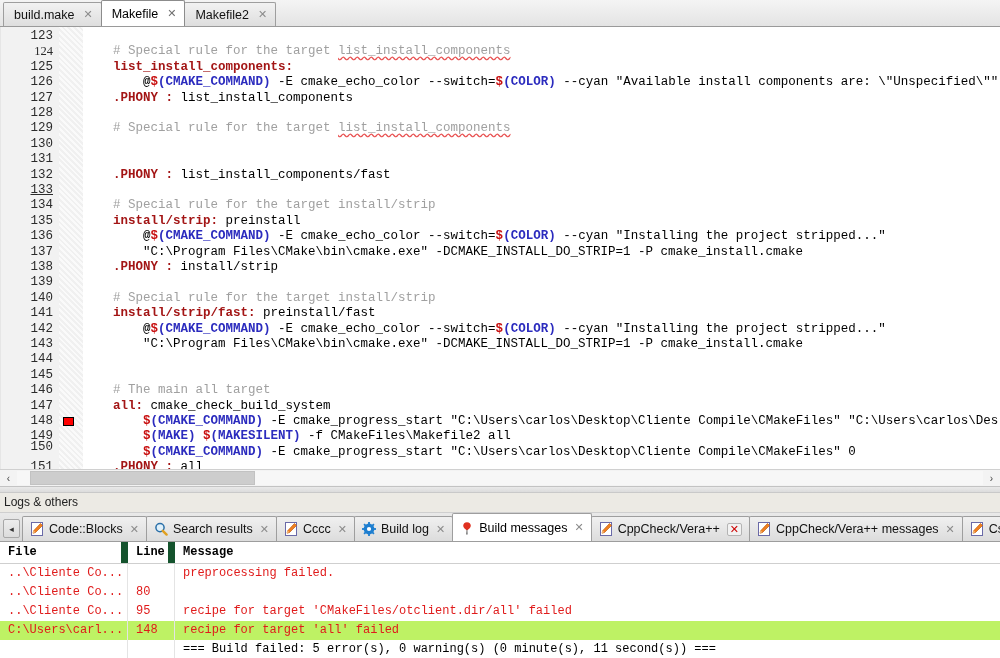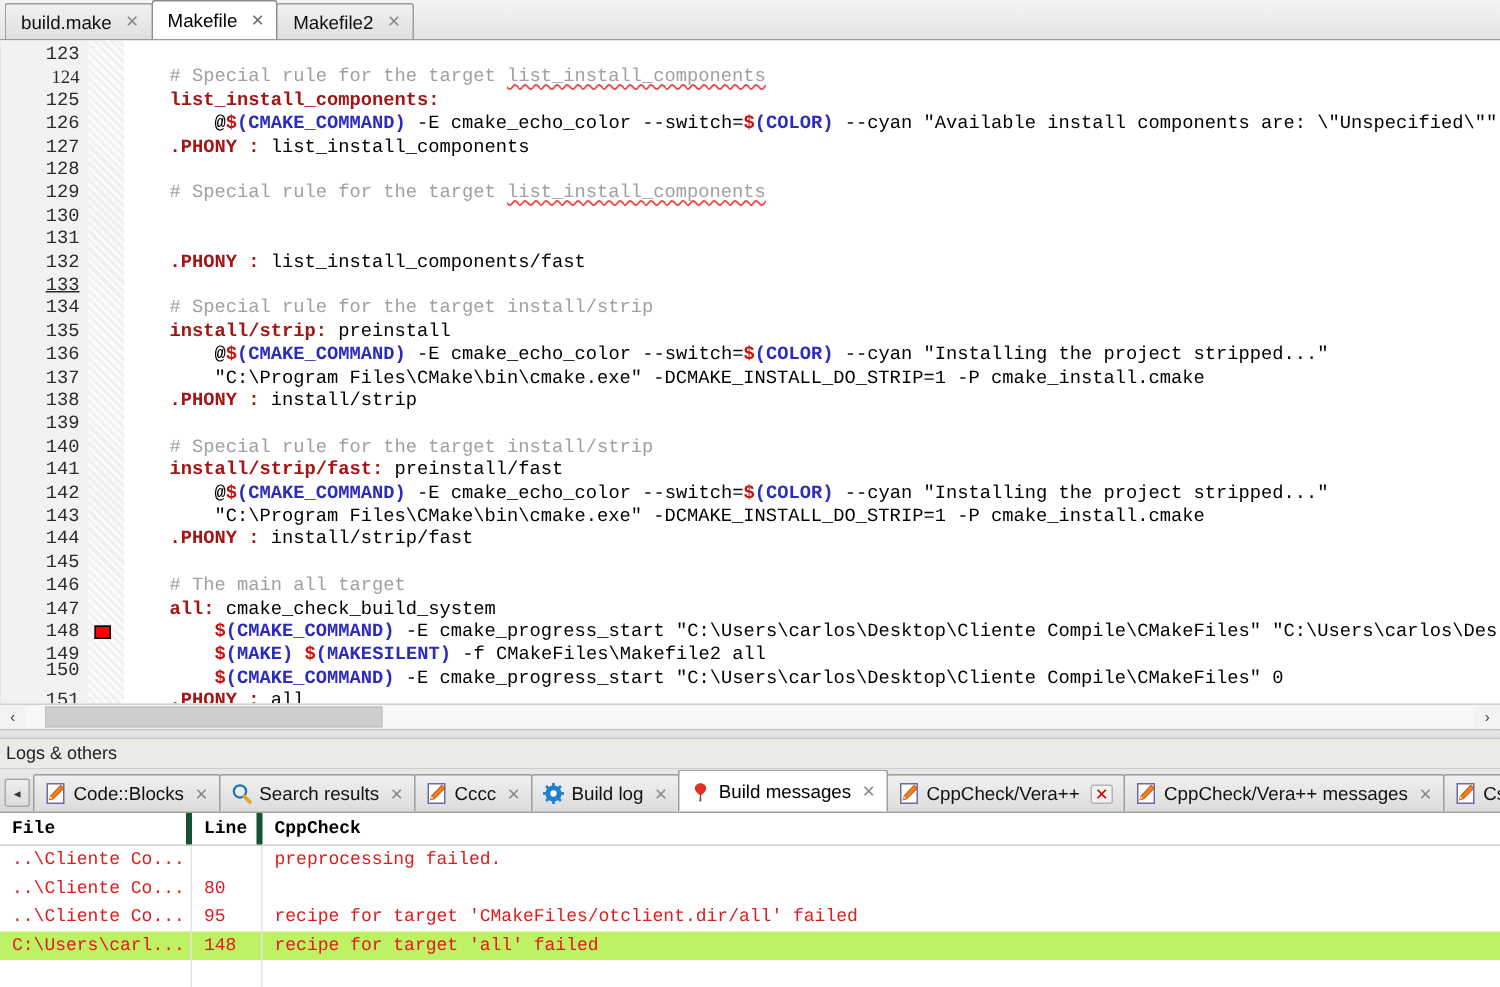--- a/index.html
+++ b/index.html
@@ -159,21 +159,21 @@
   
   .grid{flex:1 1 auto;background:#fff;overflow:hidden;position:relative;}
   .ghead{
     display:flex;height:21px;background:#fff;
     border-bottom:1px solid #cfcfcf;
     font-family:"Liberation Mono","DejaVu Sans Mono",monospace;
     font-size:12px;font-weight:bold;color:#000;
   }
   .ghead .gh{
     padding:3px 0 0 8px;box-sizing:border-box;
-    border-right:4px solid #14532d;height:21px;
+    border-right:7px solid #14532d;height:21px;
   }
   .c-file{width:128px;flex:0 0 128px;}
   .c-line{width:47px;flex:0 0 47px;}
   .c-msg{flex:1 1 auto;border-right:none !important;}
   .grow{
     display:flex;height:19px;align-items:center;
     font-family:"Liberation Mono","DejaVu Sans Mono",monospace;
     font-size:12px;color:#e01b1b;
   }
   .grow.sel{background:#bef264;}
@@ -283,21 +283,20 @@
         <div class="crow" style="position: absolute; left: 0px; right: 0px; top: 171.4px;"><span class="cmt">    # Special rule for the target install/strip</span></div>
         <div class="crow" style="position: absolute; left: 0px; right: 0px; top: 186.8px;"><span class="tgt">    install/strip:</span><span class="plain"> preinstall</span></div>
         <div class="crow" style="position: absolute; left: 0px; right: 0px; top: 202.2px;"><span class="at">        @</span><span class="dol">$</span><span class="var">(CMAKE_COMMAND)</span><span class="plain"> -E cmake_echo_color --switch=</span><span class="dol">$</span><span class="var">(COLOR)</span><span class="plain"> --cyan "Installing the project stripped..."</span></div>
         <div class="crow" style="position: absolute; left: 0px; right: 0px; top: 217.6px;"><span class="plain">        "C:\Program Files\CMake\bin\cmake.exe" -DCMAKE_INSTALL_DO_STRIP=1 -P cmake_install.cmake</span></div>
         <div class="crow" style="position: absolute; left: 0px; right: 0px; top: 233px;"><span class="tgt">    .PHONY</span><span class="plain"> </span><span class="tgt">:</span><span class="plain"> install/strip</span></div>
         <div class="crow" style="position: absolute; left: 0px; right: 0px; top: 248.4px;"></div>
         <div class="crow" style="position: absolute; left: 0px; right: 0px; top: 263.8px;"><span class="cmt">    # Special rule for the target install/strip</span></div>
         <div class="crow" style="position: absolute; left: 0px; right: 0px; top: 279.2px;"><span class="tgt">    install/strip/fast:</span><span class="plain"> preinstall/fast</span></div>
         <div class="crow" style="position: absolute; left: 0px; right: 0px; top: 294.6px;"><span class="at">        @</span><span class="dol">$</span><span class="var">(CMAKE_COMMAND)</span><span class="plain"> -E cmake_echo_color --switch=</span><span class="dol">$</span><span class="var">(COLOR)</span><span class="plain"> --cyan "Installing the project stripped..."</span></div>
         <div class="crow" style="position: absolute; left: 0px; right: 0px; top: 310px;"><span class="plain">        "C:\Program Files\CMake\bin\cmake.exe" -DCMAKE_INSTALL_DO_STRIP=1 -P cmake_install.cmake</span></div>
-        <div class="crow" style="position: absolute; left: 0px; right: 0px; top: 325.4px;"><span class="tgt">    .PHONY</span><span class="plain"> </span><span class="tgt">:</span><span class="plain"> install/strip/fast</span></div>
         <div class="crow" style="position: absolute; left: 0px; right: 0px; top: 340.8px;"></div>
         <div class="crow" style="position: absolute; left: 0px; right: 0px; top: 356.2px;"><span class="cmt">    # The main all target</span></div>
         <div class="crow" style="position: absolute; left: 0px; right: 0px; top: 371.6px;"><span class="tgt">    all:</span><span class="plain"> cmake_check_build_system</span></div>
         <div class="crow" style="position: absolute; left: 0px; right: 0px; top: 387px;"><span class="plain">        </span><span class="dol">$</span><span class="var">(CMAKE_COMMAND)</span><span class="plain"> -E cmake_progress_start "C:\Users\carlos\Desktop\Cliente Compile\CMakeFiles" "C:\Users\carlos\Des</span></div>
         <div class="crow" style="position: absolute; left: 0px; right: 0px; top: 402.4px;"><span class="plain">        </span><span class="dol">$</span><span class="var">(MAKE)</span><span class="plain"> </span><span class="dol">$</span><span class="var">(MAKESILENT)</span><span class="plain"> -f CMakeFiles\Makefile2 all</span></div>
         <div class="crow" style="position: absolute; left: 0px; right: 0px; top: 417.8px;"><span class="plain">        </span><span class="dol">$</span><span class="var">(CMAKE_COMMAND)</span><span class="plain"> -E cmake_progress_start "C:\Users\carlos\Desktop\Cliente Compile\CMakeFiles" 0</span></div>
         <div class="crow" style="position: absolute; left: 0px; right: 0px; top: 433.2px;"><span class="tgt">    .PHONY</span><span class="plain"> </span><span class="tgt">:</span><span class="plain"> all</span></div>
       </div>
   </div>
 
@@ -405,21 +404,21 @@
           </span>
           <span>Cscope</span>
         </div>
       </div>
   </div>
 
   <div class="grid">
     <div class="ghead" id="ghead">
         <div class="gh c-file">File</div>
         <div class="gh c-line">Line</div>
-        <div class="gh c-msg">CppCheck</div>
+        <div class="gh c-msg">Message</div>
       </div>
     <div id="grows">
         <div class="grow">
           <div class="gc c-file">..\Cliente Co...</div>
           <div class="gc c-line"></div>
           <div class="gc c-msg">preprocessing failed.</div>
         </div>
         <div class="grow">
           <div class="gc c-file">..\Cliente Co...</div>
           <div class="gc c-line">80</div>
@@ -430,17 +429,18 @@
           <div class="gc c-msg">recipe for target 'CMakeFiles/otclient.dir/all' failed</div>
         </div>
         <div class="grow sel">
           <div class="gc c-file">C:\Users\carl...</div>
           <div class="gc c-line">148</div>
           <div class="gc c-msg">recipe for target 'all' failed</div>
         </div>
         <div class="grow summary">
           <div class="gc c-file"></div>
           <div class="gc c-line"></div>
+          <div class="gc c-msg">=== Build failed: 5 error(s), 0 warning(s) (0 minute(s), 11 second(s)) ===</div>
         </div>
       </div>
   </div>
 
 </div>
 
 </body></html>

